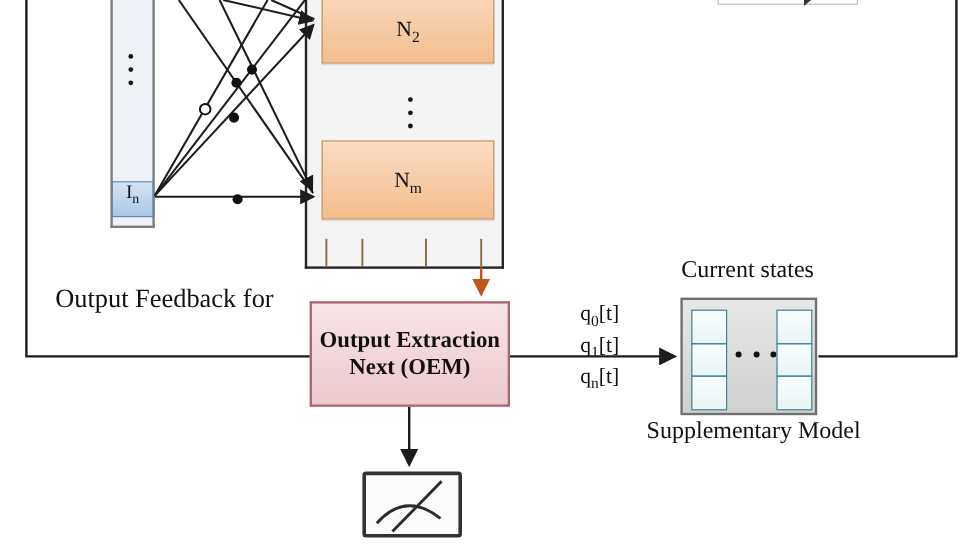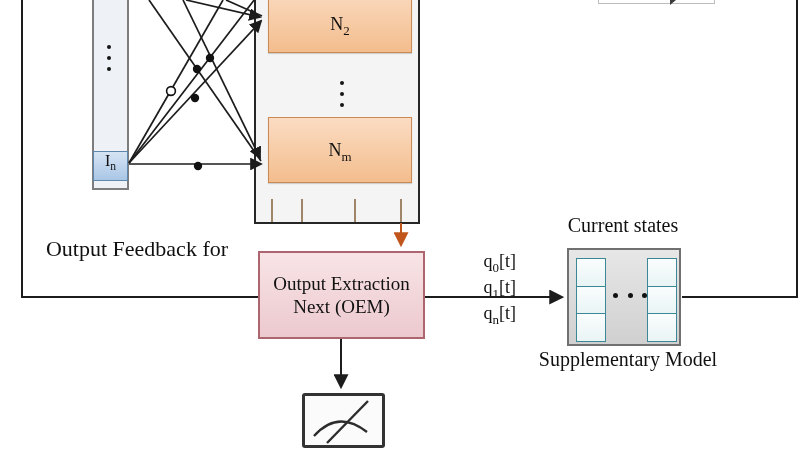--- a/index.html
+++ b/index.html
@@ -32,21 +32,21 @@
     display:flex;align-items:center;justify-content:center;
     font-size:18px;
   }
   .node-n2{top:-14px;height:67px;padding-top:10px;}
   .node-nm{top:117px;}
   .oem-box{
     left:258px;top:251px;width:167px;height:88px;box-sizing:border-box;
     background:linear-gradient(180deg,#f8e4e6,#ecc9ce);
     border:2px solid #ad6570;
     display:flex;flex-direction:column;align-items:center;justify-content:center;
-    font-size:19px;line-height:23px;text-align:center;
+    font-size:19px;line-height:23px;text-align:center;font-weight:bold;
   }
   .feedback-label{
     left:30px;top:236px;width:214px;text-align:center;
     font-size:22px;line-height:25px;
   }
   .q-labels{
     left:468px;top:214px;width:48px;text-align:right;
     font-size:18px;line-height:26px;margin-top:34px;
   }
   .current-states{left:545px;top:214px;width:156px;text-align:center;font-size:20px;}

